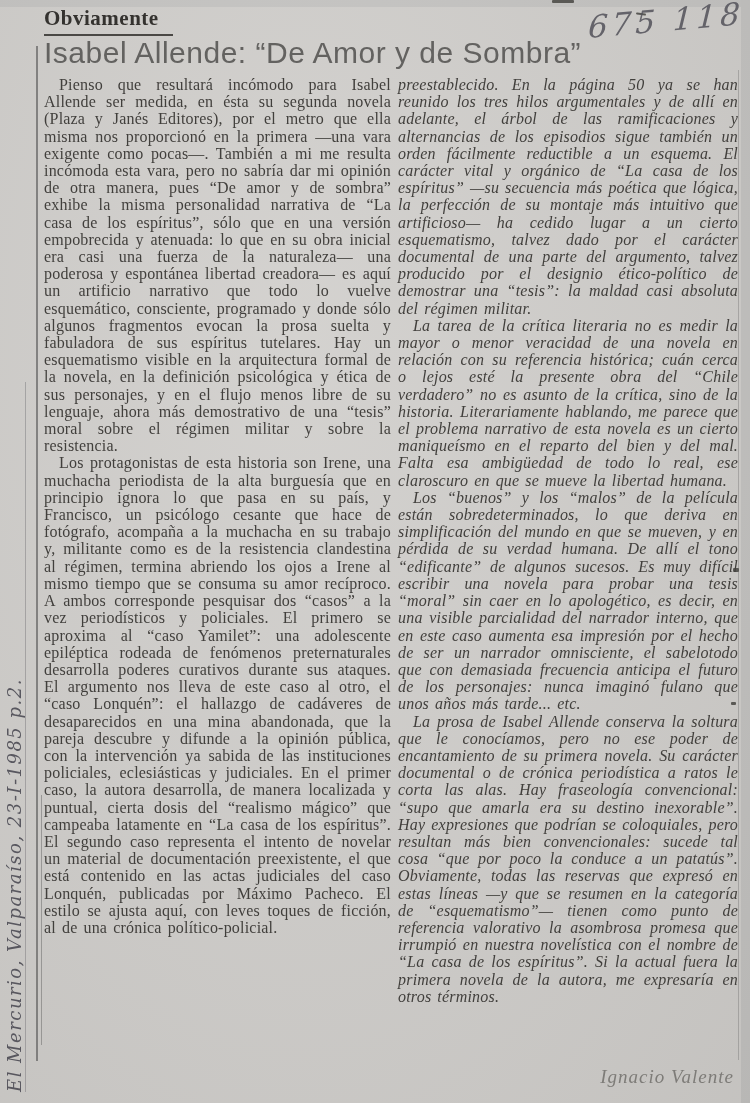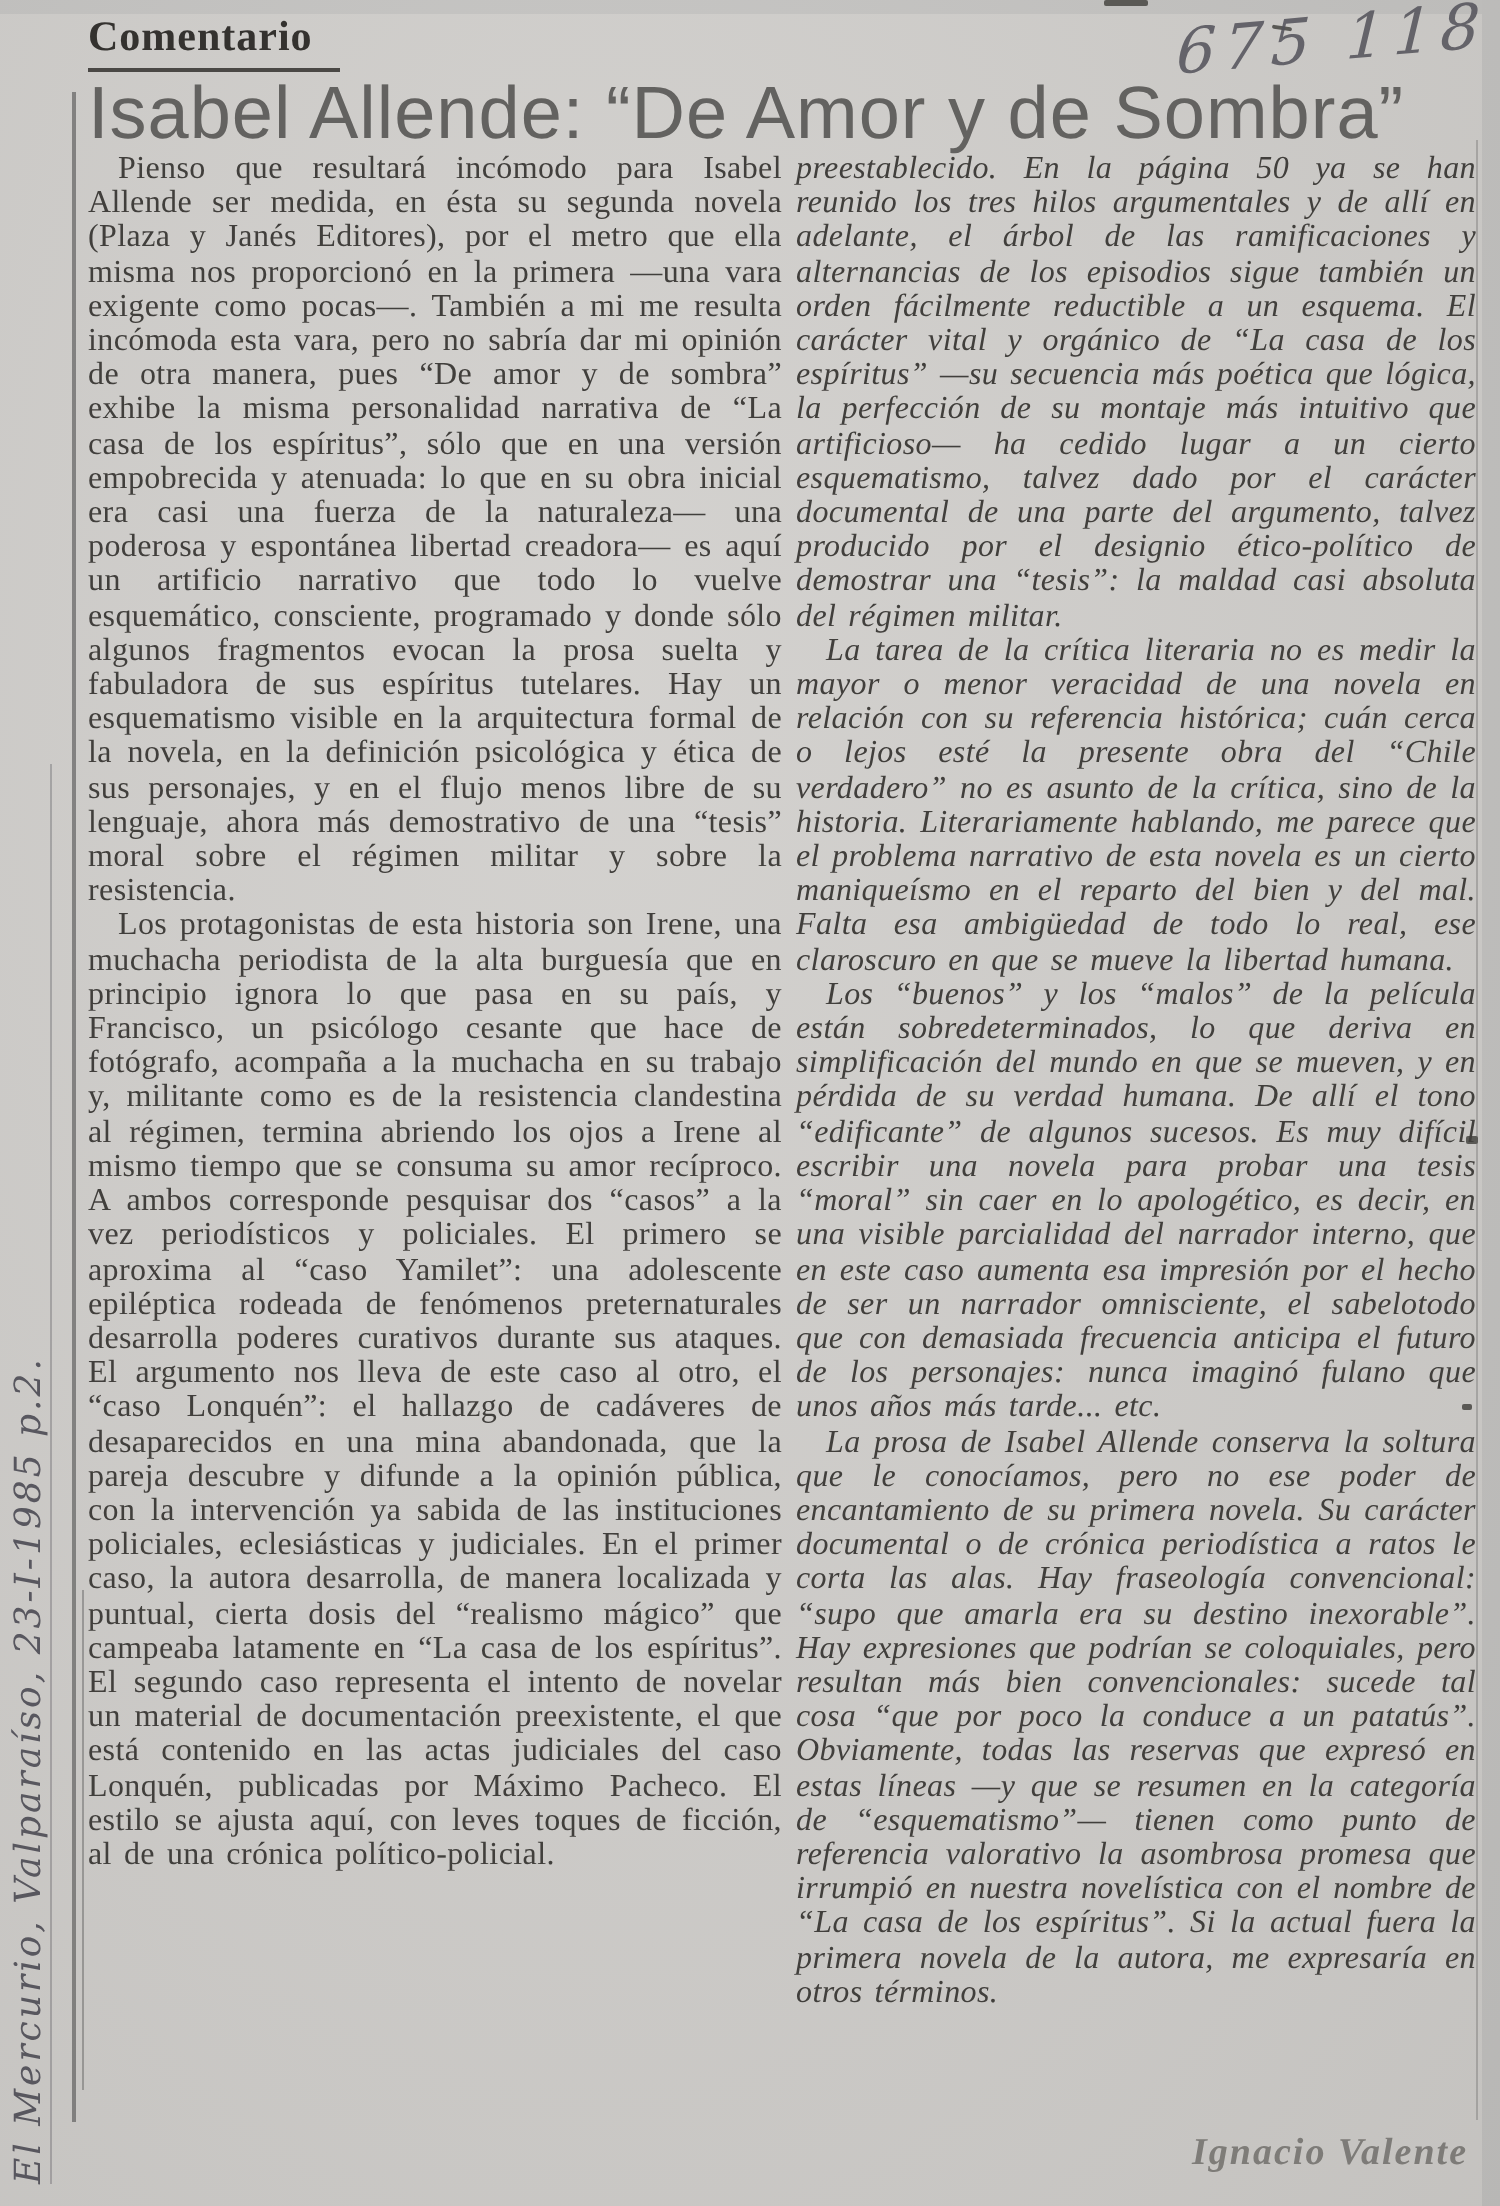--- a/index.html
+++ b/index.html
@@ -23,21 +23,21 @@
   
   .kicker{
     position:absolute;left:44px;top:6px;
     font-family:"Liberation Serif", serif;
     font-weight:bold;font-size:21px;letter-spacing:0.5px;color:#34322f;
     border-bottom:2px solid #4a4845;padding-bottom:3px;padding-right:14px;
   }
   .headline{
     position:absolute;left:44px;top:36px;margin:0;
     font-family:"Liberation Sans", sans-serif;
-    font-weight:400;font-size:37px;letter-spacing:0.5px;color:#636260;
+    font-weight:400;font-size:30px;letter-spacing:0.5px;color:#636260;
     white-space:nowrap;
   }
   .hand-number{
     position:absolute;left:588px;top:2px;
     font-family:"DejaVu Serif", serif;
     font-style:italic;font-size:31px;color:#53525a;
     transform:rotate(-5deg) skewX(-8deg);
     letter-spacing:4px;opacity:0.85;
   }
 
@@ -62,21 +62,20 @@
        text-align:justify;hyphens:auto;-webkit-hyphens:auto;color:#413f3c;}
   .col--right{width:340px;font-style:italic;}
   .col p{margin:0;text-indent:15px;}
   .col--right p:first-child{text-indent:0;}
 
   .signature{
     position:absolute;right:16px;top:1066px;
     font-family:"Liberation Serif", serif;
     font-style:italic;font-size:19px;color:#6c6a66;opacity:0.8;
     letter-spacing:1px;
-    font-weight:bold;
   }
 
   
   .watermark-band{
     position:absolute;left:0;top:1060px;width:750px;height:43px;
     background:rgba(110,109,107,0.42);
     display:flex;align-items:center;justify-content:flex-end;
   }
   .watermark-text{
     font-family:"Liberation Sans", sans-serif;
@@ -101,21 +100,21 @@
 
   <div class="clip-line-left"></div>
   <div class="clip-line-left2"></div>
   <div class="clip-line-right"></div>
 
   <span class="speck sp1"></span>
   <span class="speck sp2"></span>
   <span class="speck sp3"></span>
   <span class="speck sp4"></span>
 
-  <div class="kicker">Comentario</div>
+  <div class="kicker">Obviamente</div>
   <h1 class="headline">Isabel Allende: “De Amor y de Sombra”</h1>
   <div class="hand-number">675 118</div>
 
   <div class="margin-note">El Mercurio, Valparaíso, 23-I-1985 p.2.</div>
 
   <div class="columns">
     <div class="col col--left">
         <p>Pienso que resultará incómodo para Isabel Allende ser medida, en ésta su segunda novela (Plaza y Janés Editores), por el metro que ella misma nos proporcionó en la primera —una vara exigente como pocas—. También a mi me resulta incómoda esta vara, pero no sabría dar mi opinión de otra manera, pues “De amor y de sombra” exhibe la misma personalidad narrativa de “La casa de los espíritus”, sólo que en una versión empobrecida y atenuada: lo que en su obra inicial era casi una fuerza de la naturaleza— una poderosa y espontánea libertad creadora— es aquí un artificio narrativo que todo lo vuelve esquemático, consciente, programado y donde sólo algunos fragmentos evocan la prosa suelta y fabuladora de sus espíritus tutelares. Hay un esquematismo visible en la arquitectura formal de la novela, en la definición psicológica y ética de sus personajes, y en el flujo menos libre de su lenguaje, ahora más demostrativo de una “tesis” moral sobre el régimen militar y sobre la resistencia.</p>
         <p>Los protagonistas de esta historia son Irene, una muchacha periodista de la alta burguesía que en principio ignora lo que pasa en su país, y Francisco, un psicólogo cesante que hace de fotógrafo, acompaña a la muchacha en su trabajo y, militante como es de la resistencia clandestina al régimen, termina abriendo los ojos a Irene al mismo tiempo que se consuma su amor recíproco. A ambos corresponde pesquisar dos “casos” a la vez periodísticos y policiales. El primero se aproxima al “caso Yamilet”: una adolescente epiléptica rodeada de fenómenos preternaturales desarrolla poderes curativos durante sus ataques. El argumento nos lleva de este caso al otro, el “caso Lonquén”: el hallazgo de cadáveres de desaparecidos en una mina abandonada, que la pareja descubre y difunde a la opinión pública, con la intervención ya sabida de las instituciones policiales, eclesiásticas y judiciales. En el primer caso, la autora desarrolla, de manera localizada y puntual, cierta dosis del “realismo mágico” que campeaba latamente en “La casa de los espíritus”. El segundo caso representa el intento de novelar un material de documentación preexistente, el que está contenido en las actas judiciales del caso Lonquén, publicadas por Máximo Pacheco. El estilo se ajusta aquí, con leves toques de ficción, al de una crónica político-policial.</p>
       </div>

